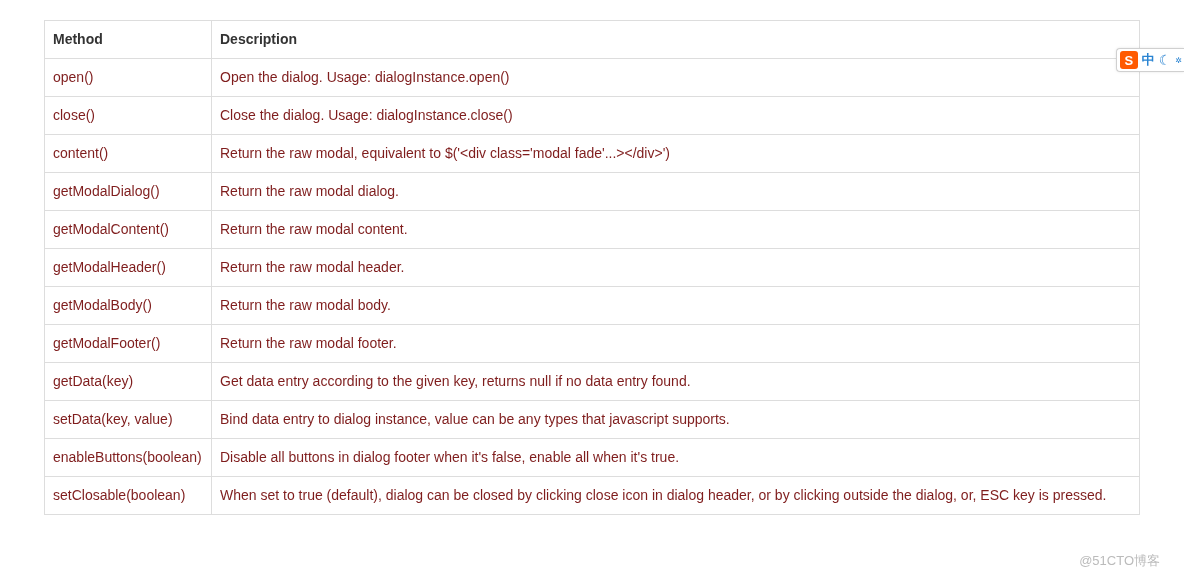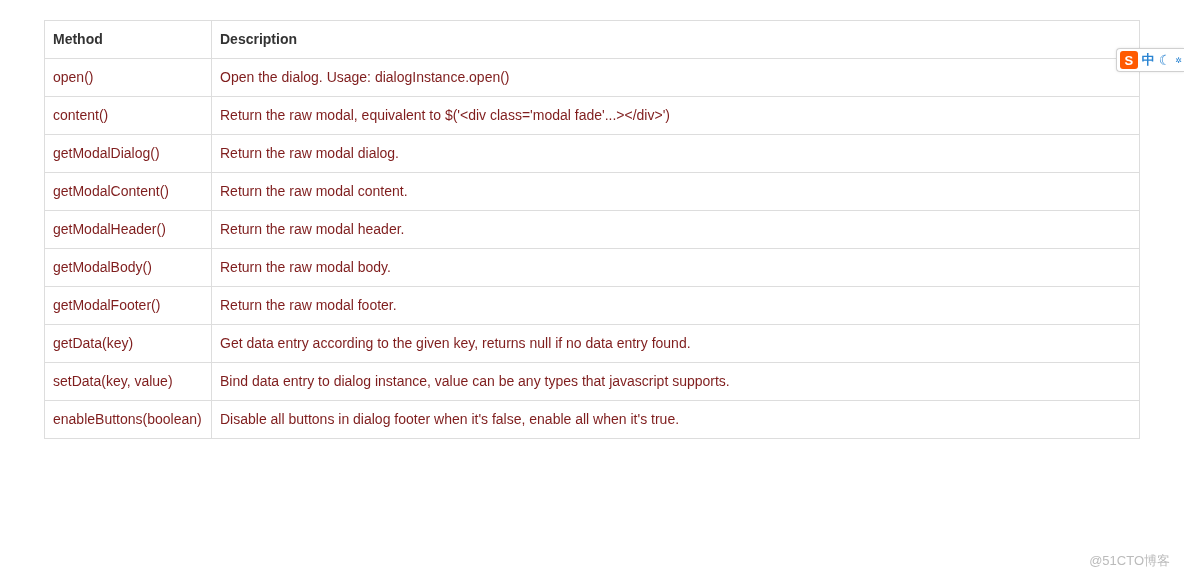--- a/index.html
+++ b/index.html
@@ -80,21 +80,21 @@
       color: #2a84d2;
       font-size: 14px;
     }
     .ime-gear {
       color: #2a84d2;
       font-size: 8px;
     }
     .watermark {
       position: absolute;
       bottom: 6px;
-      right: 14px;
+      right: 24px;
       color: #bbb;
       font-size: 13px;
     }
   </style>
 </head>
 <body>
 
 <div class="container">
   <table>
     <colgroup>
@@ -104,20 +104,24 @@
     <thead>
       <tr>
         <th>Method</th>
         <th>Description</th>
       </tr>
     </thead>
     <tbody id="table-body">
         <tr>
           <td>open()</td>
           <td>Open the dialog. Usage: dialogInstance.open()</td>
+        </tr>
+        <tr>
+          <td>close()</td>
+          <td>Close the dialog. Usage: dialogInstance.close()</td>
         </tr>
         <tr>
           <td>content()</td>
           <td>Return the raw modal, equivalent to $('&lt;div class='modal fade'...&gt;&lt;/div&gt;')</td>
         </tr>
         <tr>
           <td>getModalDialog()</td>
           <td>Return the raw modal dialog.</td>
         </tr>
         <tr>
@@ -141,20 +145,24 @@
           <td>Get data entry according to the given key, returns null if no data entry found.</td>
         </tr>
         <tr>
           <td>setData(key, value)</td>
           <td>Bind data entry to dialog instance, value can be any types that javascript supports.</td>
         </tr>
         <tr>
           <td>enableButtons(boolean)</td>
           <td>Disable all buttons in dialog footer when it's false, enable all when it's true.</td>
         </tr>
+        <tr>
+          <td>setClosable(boolean)</td>
+          <td>When set to true (default), dialog can be closed by clicking close icon in dialog header, or by clicking outside the dialog, or, ESC key is pressed.</td>
+        </tr>
       </tbody>
   </table>
 </div>
 
 <div class="ime-widget">
   <span class="ime-s-icon">S</span>
   <span class="ime-lang">中</span>
   <span class="ime-moon">☾</span>
   <span class="ime-gear">✲</span>
 </div>

